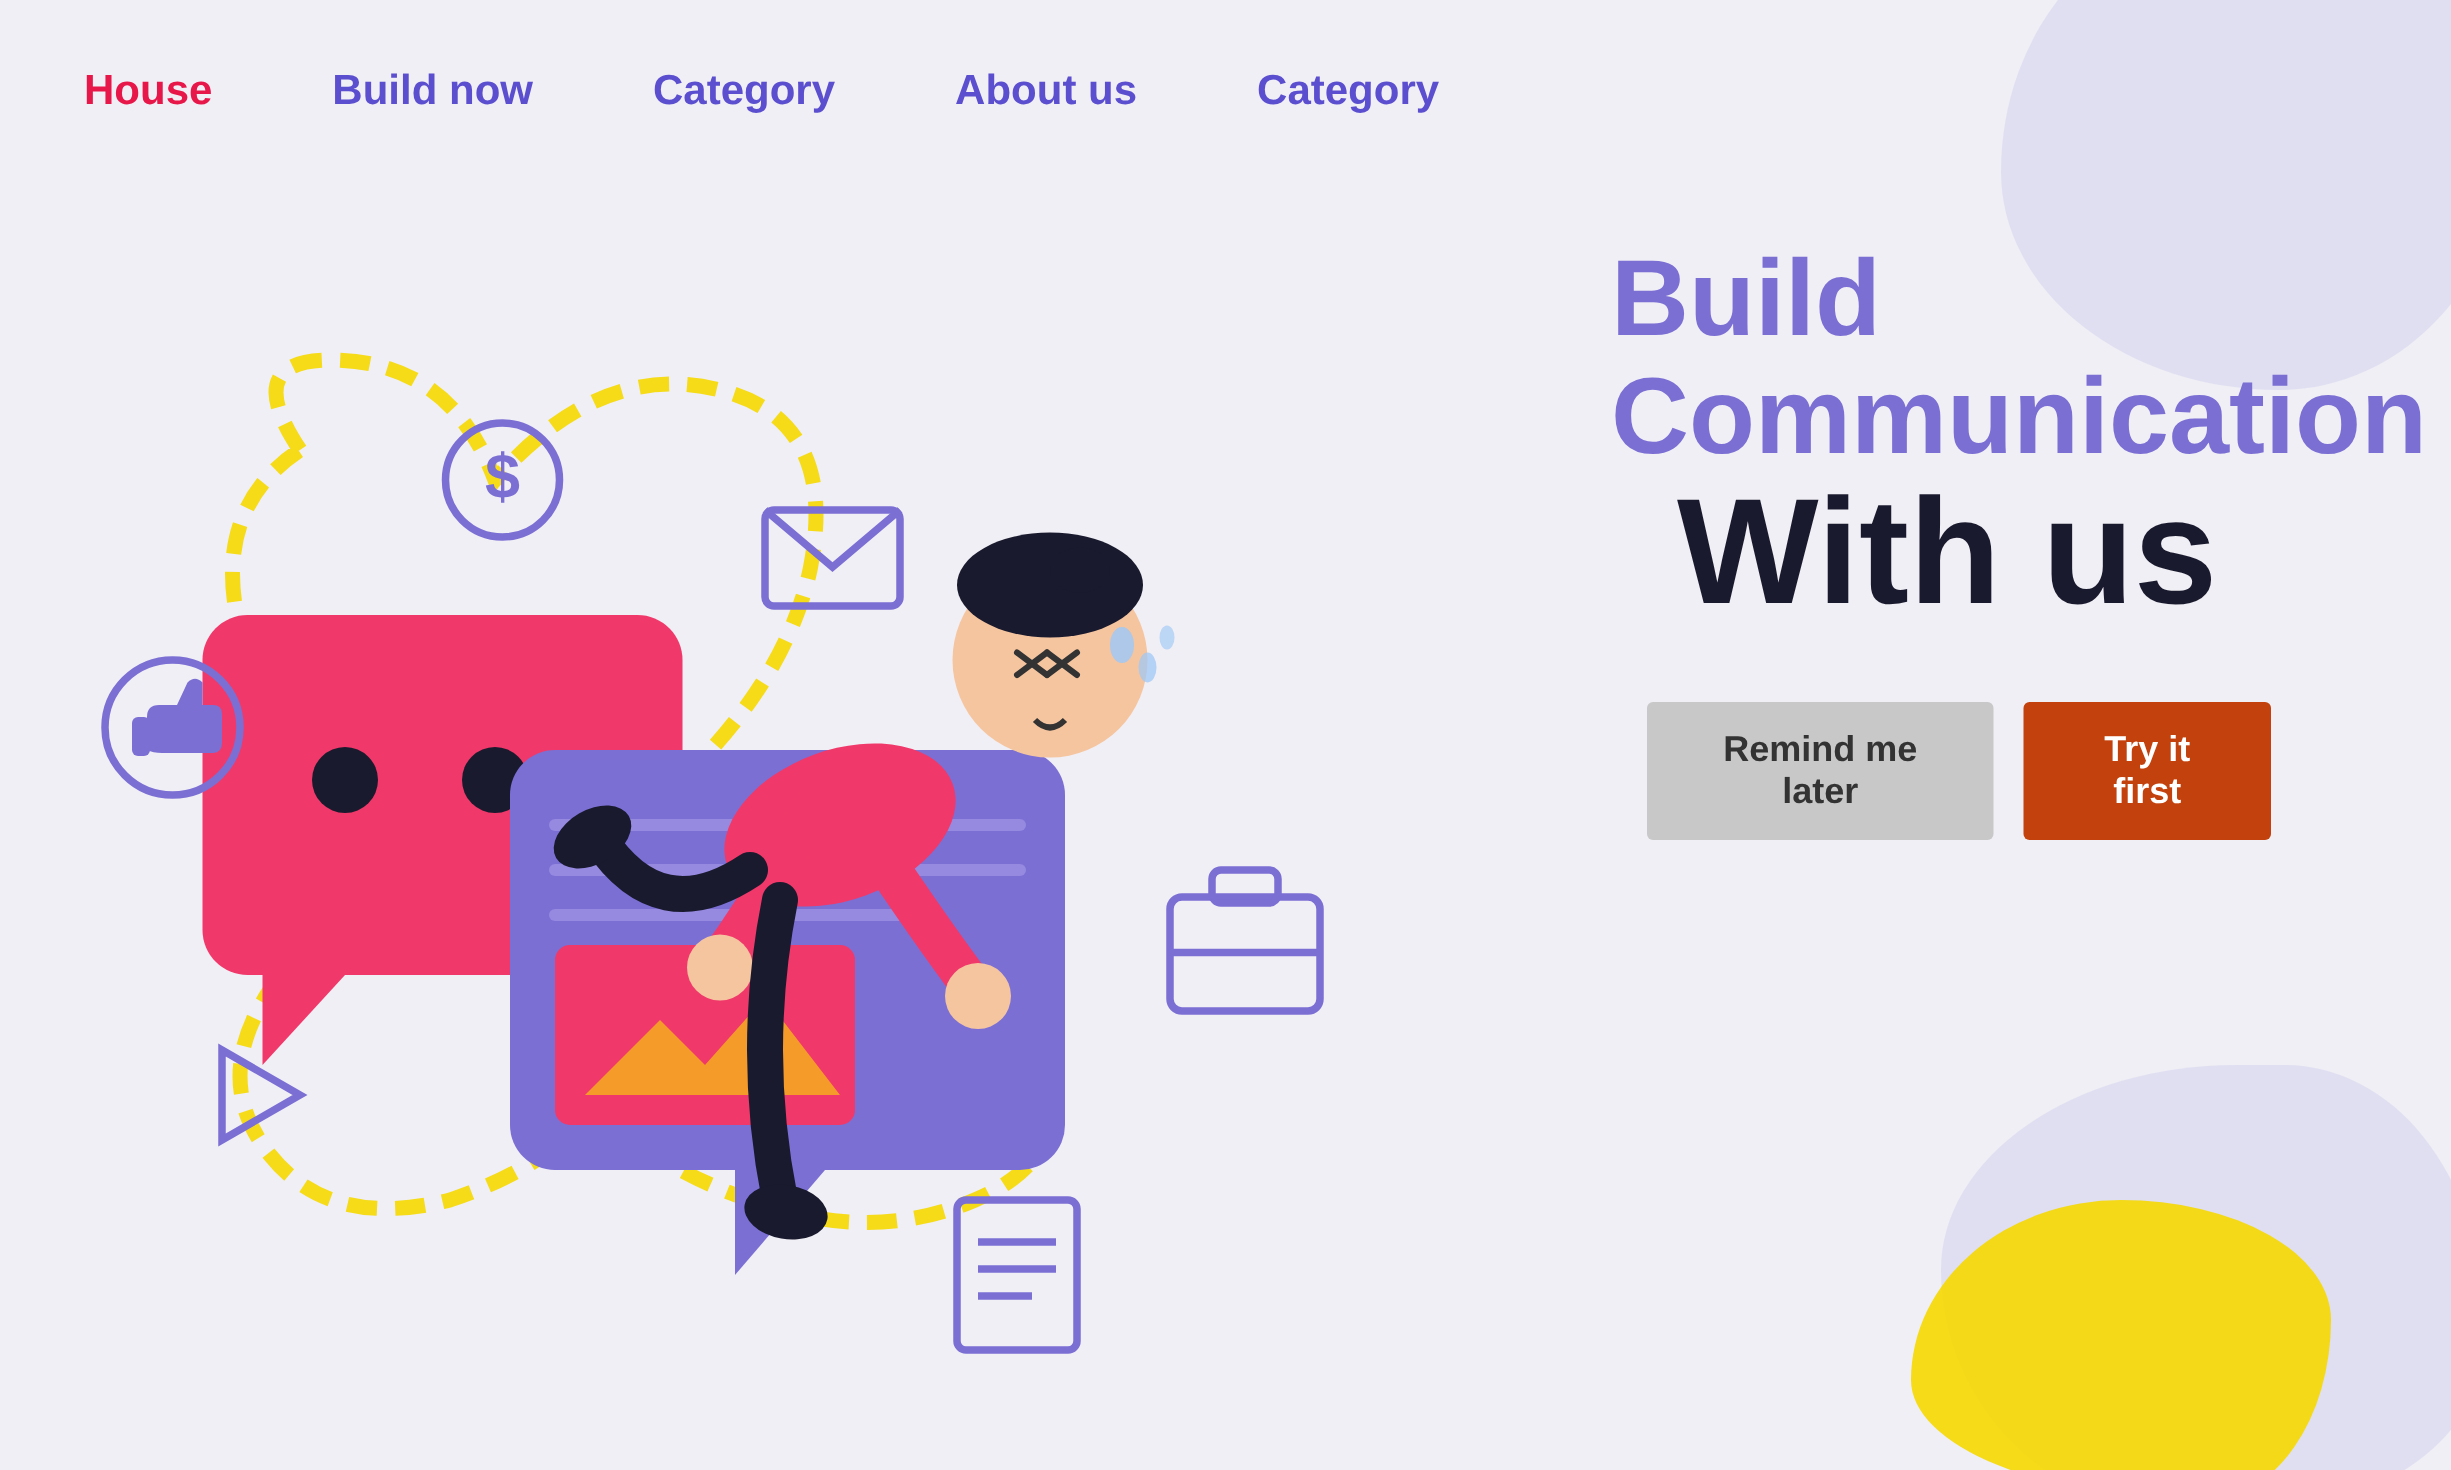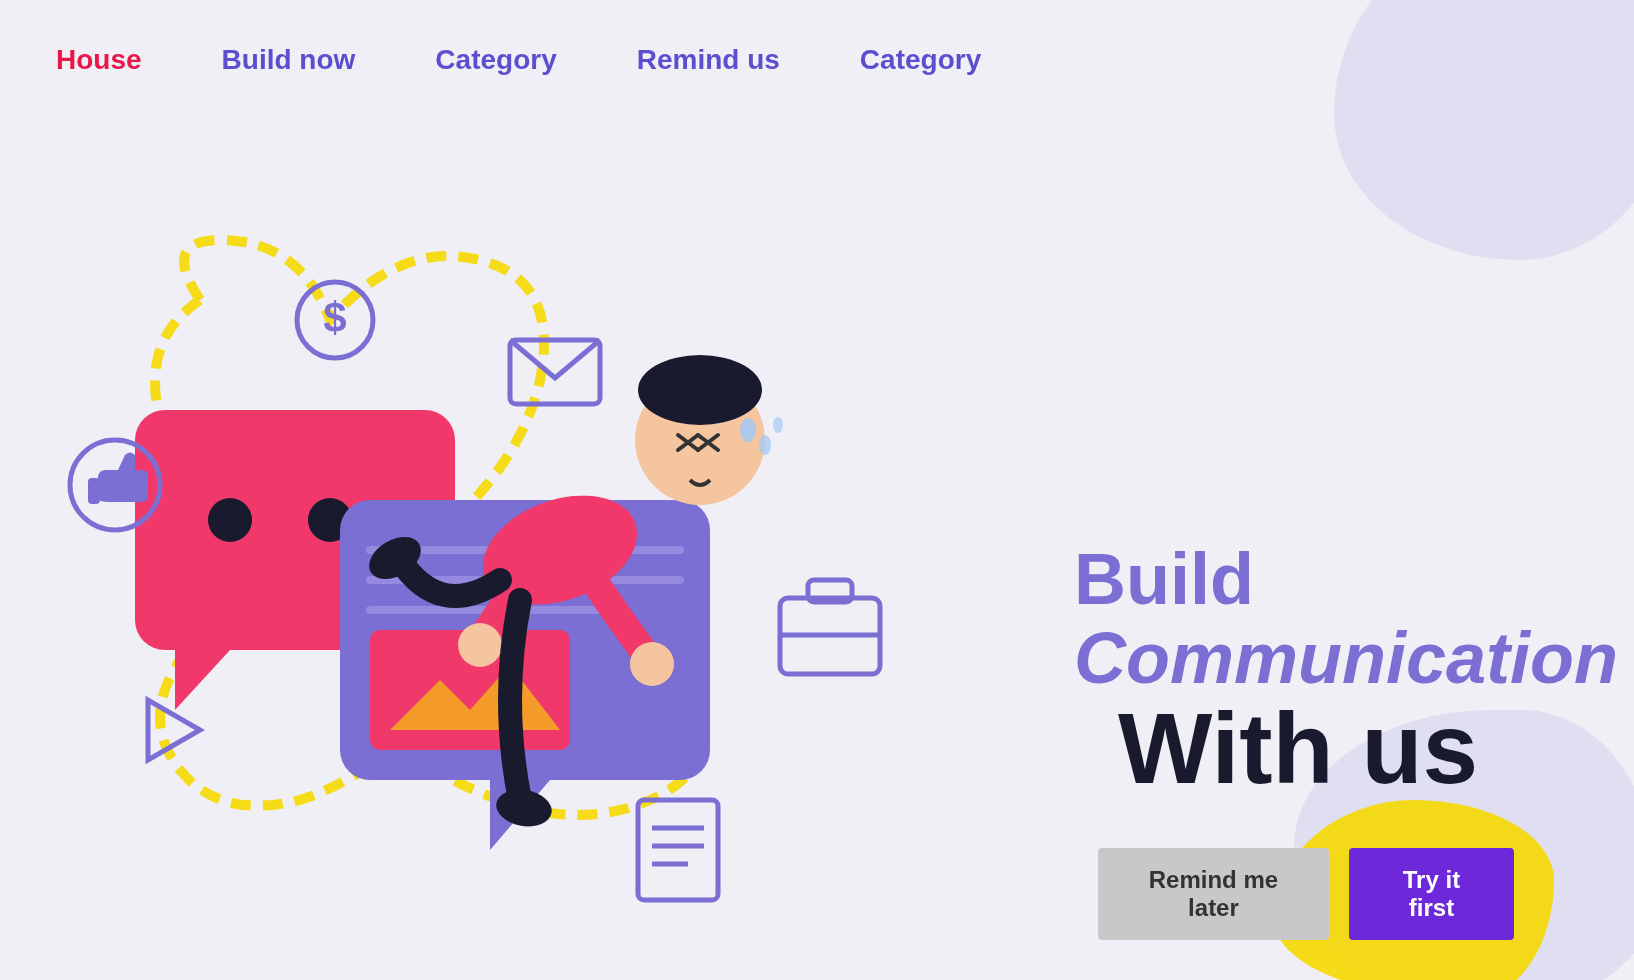--- a/index.html
+++ b/index.html
@@ -80,37 +80,36 @@
     .illustration {
       flex: 1;
       position: relative;
     }
 
     
     .content {
       width: 600px;
       display: flex;
       flex-direction: column;
-      justify-content: flex-end;
+      justify-content: flex-start;
       padding: 40px 120px 40px 40px;
     }
 
     .build-text {
       font-size: 72px;
       font-weight: 700;
       color: #7b6fd4;
       line-height: 1.1;
       margin-bottom: 0;
     }
     .communication-text {
       font-size: 72px;
       font-weight: 700;
       color: #7b6fd4;
       line-height: 1.1;
-      font-style: italic;
     }
     .with-us-text {
       font-size: 100px;
       font-weight: 900;
       color: #1a1a2e;
       line-height: 1.0;
       margin-bottom: 50px;
       margin-left: 44px;
     }
 
@@ -125,21 +124,21 @@
       background: #c8c8c8;
       color: #333;
       font-size: 24px;
       font-weight: 600;
       border: none;
       border-radius: 4px;
       cursor: pointer;
     }
     .btn-try {
       padding: 18px 36px;
-      background: #6d28d9;
+      background: #c2410c;
       color: #fff;
       font-size: 24px;
       font-weight: 700;
       border: none;
       border-radius: 4px;
       cursor: pointer;
     }
 
     
     .illustration svg {
@@ -154,21 +153,21 @@
 <body>
 
 <div class="blob-top-right"></div>
 <div class="blob-bottom-right"></div>
 <div class="blob-yellow"></div>
 
 <nav>
   <a href="#" class="active">House</a>
   <a href="#">Build now</a>
   <a href="#">Category</a>
-  <a href="#">Remind us</a>
+  <a href="#">About us</a>
   <a href="#">Category</a>
 </nav>
 
 <div class="main">
 
   <div class="illustration">
     <svg viewBox="0 0 1034 860" xmlns="http://www.w3.org/2000/svg">
 
       <path d="M 200 180 Q 160 120 220 120 Q 300 120 330 200 Q 400 120 480 140 Q 560 160 540 260 Q 520 350 420 430 Q 500 460 580 480 Q 680 510 700 580 Q 720 650 650 680 Q 580 710 500 680 Q 440 660 400 620 Q 360 660 300 680 Q 220 700 180 650 Q 140 600 180 540 Q 210 490 270 470 Q 180 400 160 300 Q 140 220 200 180 Z" fill="none" stroke="#f5d800" stroke-width="10" stroke-dasharray="20,12" opacity="0.9"></path>
 

